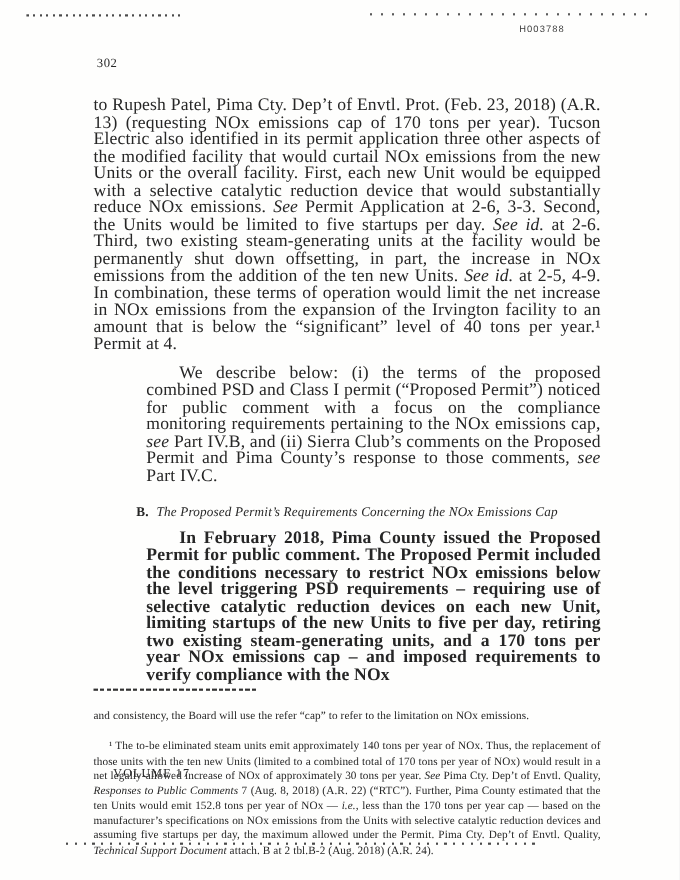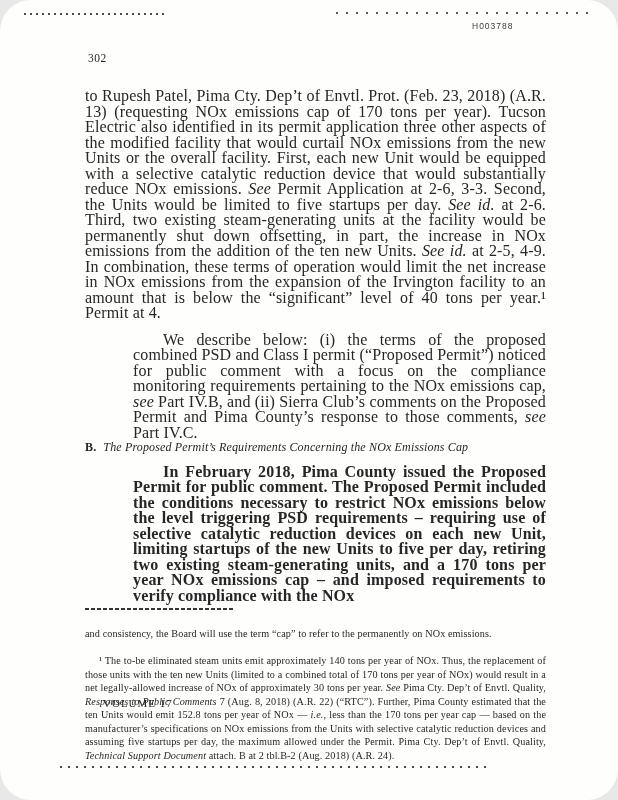--- a/index.html
+++ b/index.html
@@ -4,21 +4,20 @@
 <style>
   html,body{margin:0;padding:0;background:#e8e8e8;}
   .page{
     position:relative;
     width:618px;height:800px;
     background:#fefefdff;
     margin:0 auto;
     font-family:"Liberation Serif","DejaVu Serif",serif;
     color:#222;
     overflow:hidden;
-    border-radius:31px;
   }
   
   .ink{ filter: blur(0.3px); color:#262626; }
 
   
   .dotline{ position:absolute; height:2px; }
   .dot-top-left{
     left:24px; top:13px; width:142px;
     background:repeating-linear-gradient(to right,#4a4a4a 0 2px,transparent 2px 6px);
   }
@@ -50,22 +49,22 @@
   .text-column{
     position:absolute; left:85px; top:88px; width:461px;
   }
   .body-para{
     font-size:16px; line-height:15.5px; letter-spacing:0.15px;
     text-align:justify; margin:0;
   }
   .indent{ text-indent:30px;margin-left:48px; }
   .para-2{ margin-top:11px; }
   .section-heading{
-    font-size:12px; line-height:15.5px;
-    text-align:left;
+    margin-top:18px; font-size:12px; line-height:15.5px;
+    text-align:center;
     font-family:Liberation Serif, serif;
   }
   .section-heading span + span{ margin-left:7px; }
   .para-3{ margin-top:8px;font-weight:bold; }
   .footnote-sep{
     margin-top:5px; width:150px; height:2px;
     background:repeating-linear-gradient(to right,#333 0 4px,transparent 4px 6px);
   }
   .footnote{
     font-size:10.2px; line-height:13.5px; letter-spacing:0.1px;
@@ -95,21 +94,21 @@
   <div class="running-header ink">
     <span class="page-number">302</span>
   </div>
 
   <div class="text-column ink">
     <p class="body-para para-1"><span>to Rupesh Patel, Pima Cty. Dep’t of Envtl. Prot. (Feb. 23, 2018) (A.R. 13) (requesting NOx emissions cap of 170 tons per year).  Tucson Electric also identified in its permit application three other aspects of the modified facility that would curtail NOx emissions from the new Units or the overall facility.  First, each new Unit would be equipped with a selective catalytic reduction device that would substantially reduce NOx emissions.  </span><span class="s-i">See</span><span> Permit Application at 2-6, 3-3.  Second, the Units would be limited to five startups per day.  </span><span class="s-i">See id.</span><span> at 2-6.  Third, two existing steam-generating units at the facility would be permanently shut down offsetting, in part, the increase in NOx emissions from the addition of the ten new Units.  </span><span class="s-i">See id.</span><span> at 2-5, 4-9.  In combination, these terms of operation would limit the net increase in NOx emissions from the expansion of the Irvington facility to an amount that is below the “significant” level of 40 tons per year.¹  Permit at 4.</span></p>
     <p class="body-para indent para-2"><span>We describe below:  (i) the terms of the proposed combined PSD and Class I permit (“Proposed Permit”) noticed for public comment with a focus on the compliance monitoring requirements pertaining to the NOx emissions cap, </span><span class="s-i">see</span><span> Part IV.B, and (ii) Sierra Club’s comments on the Proposed Permit and Pima County’s response to those comments, </span><span class="s-i">see</span><span> Part IV.C.</span></p>
     <p class="body-para section-heading"><span class="s-b">B.</span><span class="s-i">The Proposed Permit’s Requirements Concerning the NOx Emissions Cap</span></p>
     <p class="body-para indent para-3"><span>In February 2018, Pima County issued the Proposed Permit for public comment.  The Proposed Permit included the conditions necessary to restrict NOx emissions below the level triggering PSD requirements – requiring use of selective catalytic reduction devices on each new Unit, limiting startups of the new Units to five per day, retiring two existing steam-generating units, and a 170 tons per year NOx emissions cap – and imposed requirements to verify compliance with the NOx</span></p>
     <div class="footnote-sep"></div>
-    <p class="footnote fn-cont"><span>and consistency, the Board will use the term “cap” to refer to the permanently on NOx emissions.</span></p>
+    <p class="footnote fn-cont"><span>and consistency, the Board will use the refer “cap” to refer to the limitation on NOx emissions.</span></p>
     <p class="footnote fn-1"><span>¹ The to-be eliminated steam units emit approximately 140 tons per year of NOx. Thus, the replacement of those units with the ten new Units (limited to a combined total of 170 tons per year of NOx) would result in a net legally-allowed increase of NOx of approximately 30 tons per year.  </span><span class="s-i">See</span><span> Pima Cty. Dep’t of Envtl. Quality, </span><span class="s-i">Responses to Public Comments</span><span> 7 (Aug. 8, 2018) (A.R. 22) (“RTC”).  Further, Pima County estimated that the ten Units would emit 152.8 tons per year of NOx — </span><span class="s-i">i.e.</span><span>, less than the 170 tons per year cap — based on the manufacturer’s specifications on NOx emissions from the Units with selective catalytic reduction devices and assuming five startups per day, the maximum allowed under the Permit.  Pima Cty. Dep’t of Envtl. Quality, </span><span class="s-i">Technical Support Document</span><span> attach. B at 2 tbl.B-2 (Aug. 2018) (A.R. 24).</span></p>
   </div>
 
   <div class="volume-label ink">VOLUME 17</div>
 
   <div class="dotline dot-bottom"></div>
 
 </div>
 
 </body></html>

